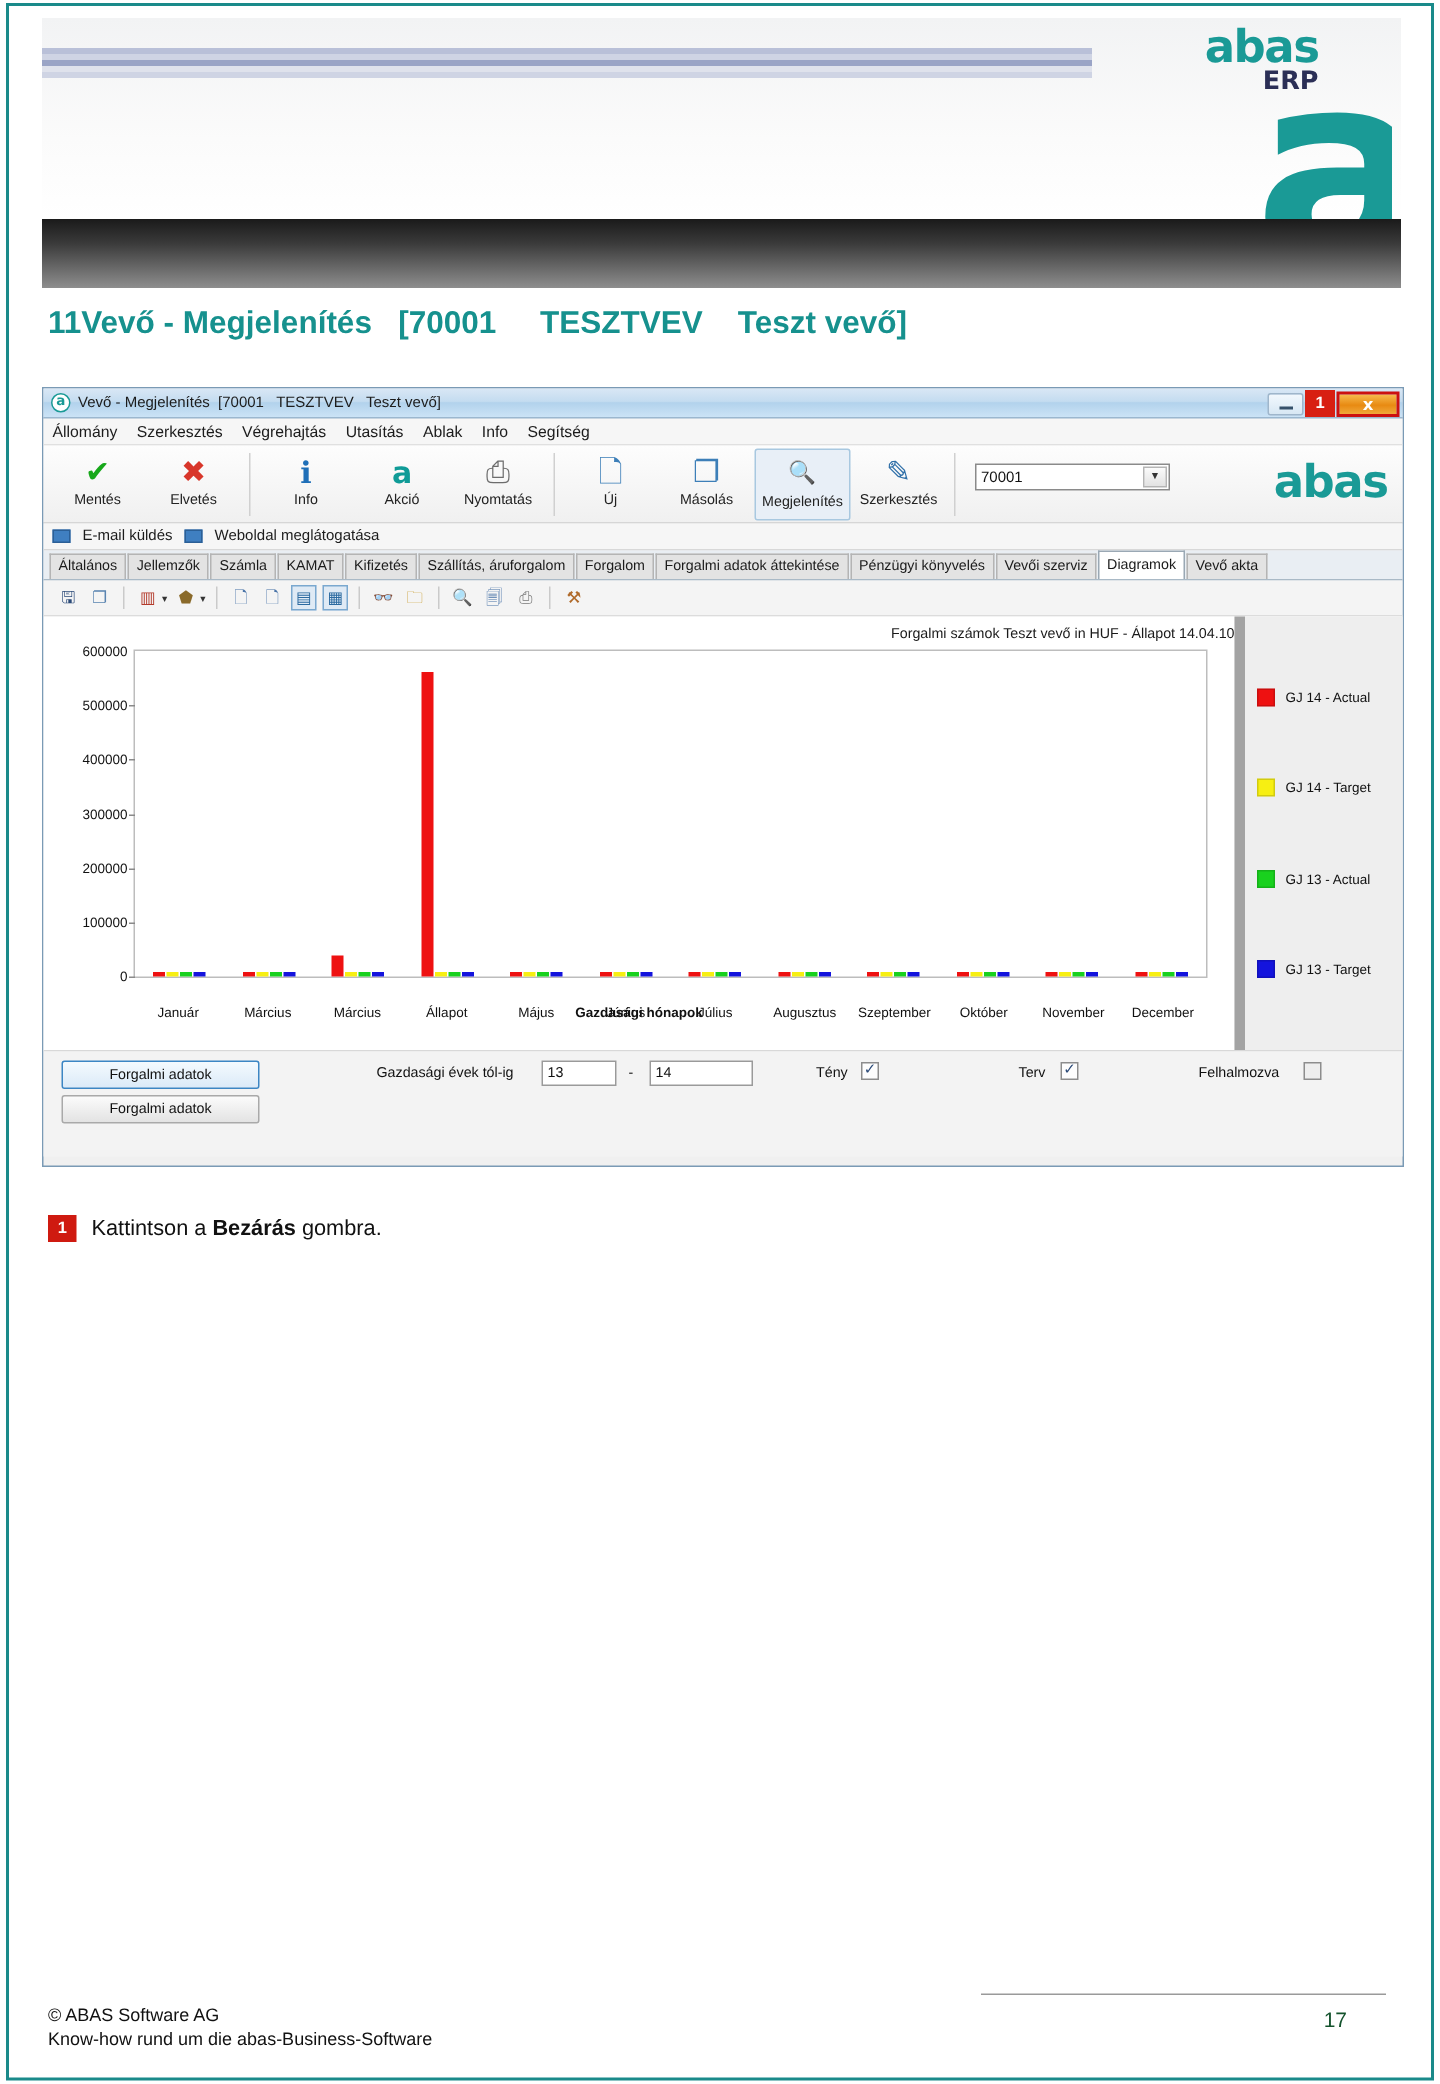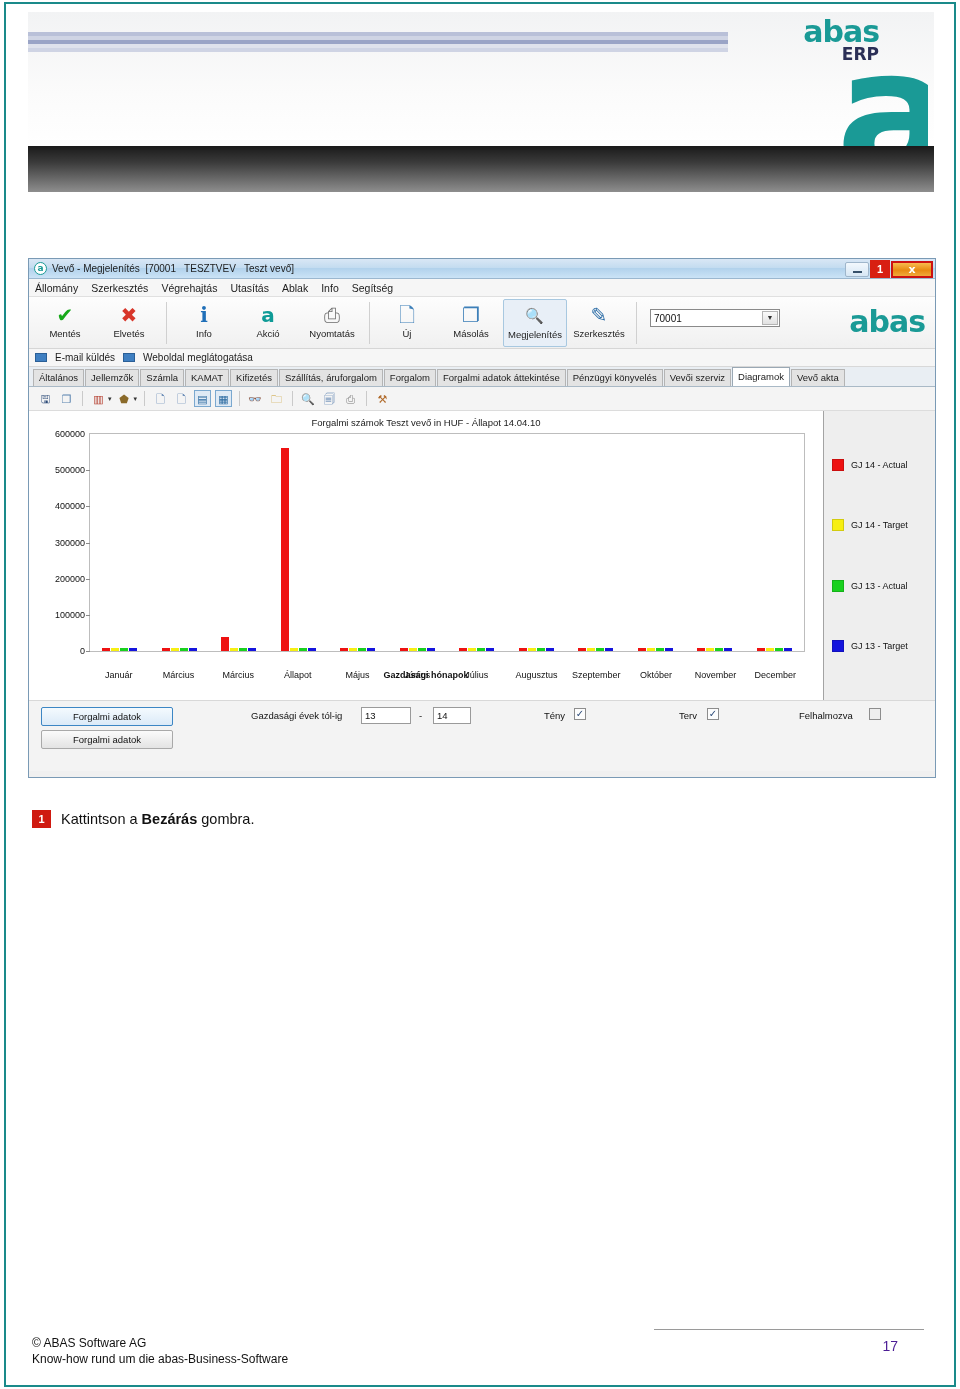--- a/index.html
+++ b/index.html
@@ -189,21 +189,21 @@
   .ctcaret{ font-size:7px; color:#333; margin-left:-3px; }
 
   
   .chart-area{
     position:relative; height:290px; background:#ffffff;
     border-bottom:1px solid #d8d8d8;
     display:flex;
   }
   .chart-main{ position:relative; flex:1; }
   .chart-title{
-    position:absolute; left:0; right:0; top:6px; text-align:center;
+    position:absolute; left:0; right:0; top:6px; text-align:right;
     font-size:9.5px; color:#1a1a1a;
   }
   .plot{
     position:absolute; left:60px; top:22px; right:18px; bottom:48px;
     border:1px solid #bdbdbd; background:#ffffff;
   }
   .ytick{
     position:absolute; right:100%; transform:translateY(-50%);
     font-size:9px; color:#111; padding-right:5px; white-space:nowrap;
   }
@@ -223,21 +223,21 @@
     display:flex;
   }
   .xlabel{
     flex:1; text-align:center; font-size:9px; color:#111; white-space:nowrap;margin-top:16px;
   }
   .xaxis-title{
     position:absolute; left:0; right:0; bottom:20px; text-align:center;
     font-size:9px; color:#111;font-weight:bold;
   }
   .legend{
-    width:112px; background:#eeeeee; border-left:1px solid #a3a3a3;
+    width:112px; background:#eeeeee; border-left:7px solid #a3a3a3;
     display:flex; flex-direction:column; justify-content:space-around;
     padding:24px 0 24px 8px;
   }
   .legend-row{ display:flex; align-items:center; gap:7px; }
   .legend-sw{ width:12px; height:12px; border:1px solid rgba(0,0,0,.15); }
   .legend-lb{ font-size:9px; color:#111; white-space:nowrap; }
 
   
   .controls{
     height:70px; background:#f3f3f3; position:relative; padding:6px 0 0 10px;
@@ -276,21 +276,21 @@
   }
   .cap-text{ font-size:14.5px; color:#111; }
   .cap-text b{ font-weight:bold;text-align:right; }
 
   
   .pagenum-rule{
     position:absolute; right:30px; bottom:55px; width:270px; height:1px; background:#9a9a9a;
   }
   .pagenum{
     position:absolute; right:56px; bottom:31px;
-    font-size:14px; color:#4c1d95;
+    font-size:14px; color:#14532d;
   }
   .copyright{
     position:absolute; left:26px; bottom:18px;
     font-size:12px; color:#111; line-height:16px;
   }
 </style>
 </head>
 <body>
 
 <div class="page-frame">
@@ -304,20 +304,21 @@
         <i class="s2"></i>
     </div>
     <div class="abas-logo">
       <div class="word">abas</div>
       <div class="erp">ERP</div>
     </div>
     <div class="big-a">a</div>
     <div class="banner-dark"></div>
   </div>
 
+  <div class="subtitle">11Vevő - Megjelenítés   [70001     TESZTVEV    Teszt vevő]</div>
 
   <div class="app-window">
 
     <div class="titlebar">
       <div class="tb-icon">a</div>
       <div class="tb-title">Vevő - Megjelenítés  [70001   TESZTVEV   Teszt vevő]</div>
       <div class="tb-btns">
         <div class="tb-min"></div>
         <div class="badge-1">1</div>
         <div class="tb-close">x</div>
@@ -555,21 +556,21 @@
         </div>
     </div>
 
     <div class="controls">
       <div class="btn-primary">Forgalmi adatok</div>
       <div class="btn-secondary">Forgalmi adatok</div>
 
       <div class="ctl-label" style="left:222px; top:9px;">Gazdasági évek tól-ig</div>
       <div class="ctl-input" style="left:332px; top:6px; width:50px;">13</div>
       <div class="ctl-label" style="left:390px; top:9px;">-</div>
-      <div class="ctl-input" style="left:404px; top:6px; width:38px;">14</div>
+      <div class="ctl-input" style="left:404px; top:6px; width:69px;">14</div>
 
       <div class="ctl-label" style="left:515px; top:9px;">Tény</div>
       <div class="cbox" style="left:545px; top:7px;">✓</div>
 
       <div class="ctl-label" style="left:650px; top:9px;">Terv</div>
       <div class="cbox" style="left:678px; top:7px;">✓</div>
 
       <div class="ctl-label" style="left:770px; top:9px;">Felhalmozva</div>
       <div class="cbox dim" style="left:840px; top:7px;"></div>
     </div>

